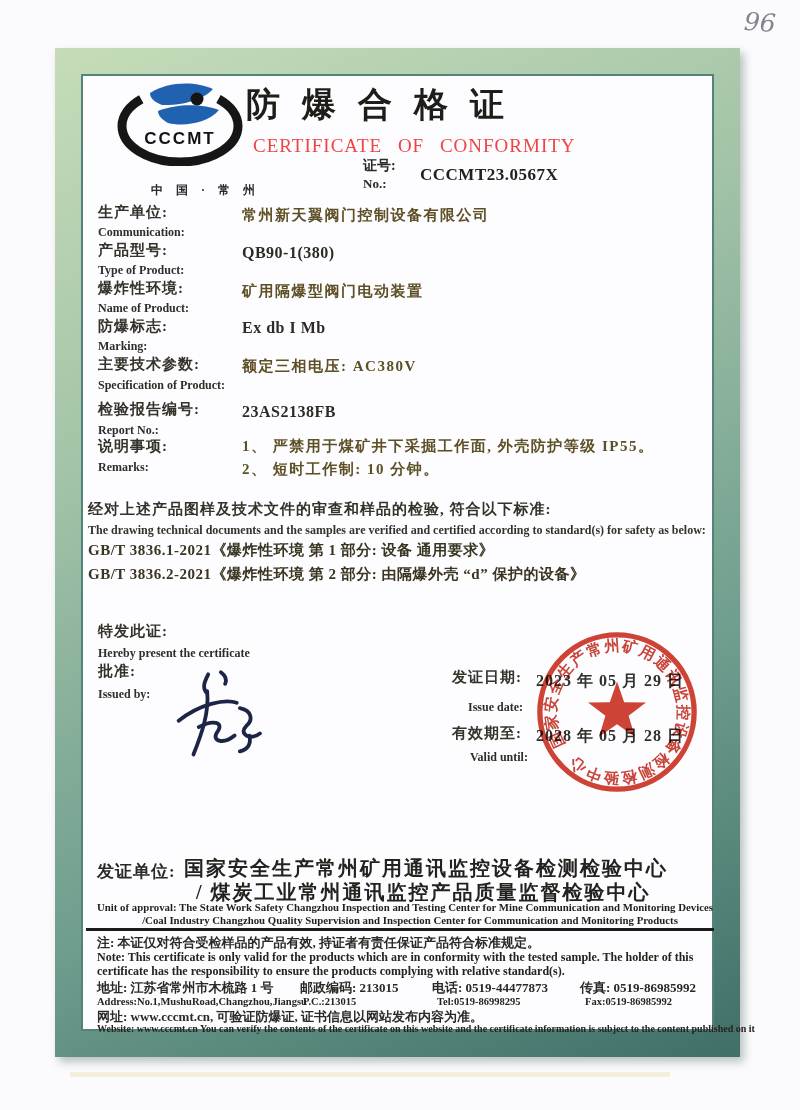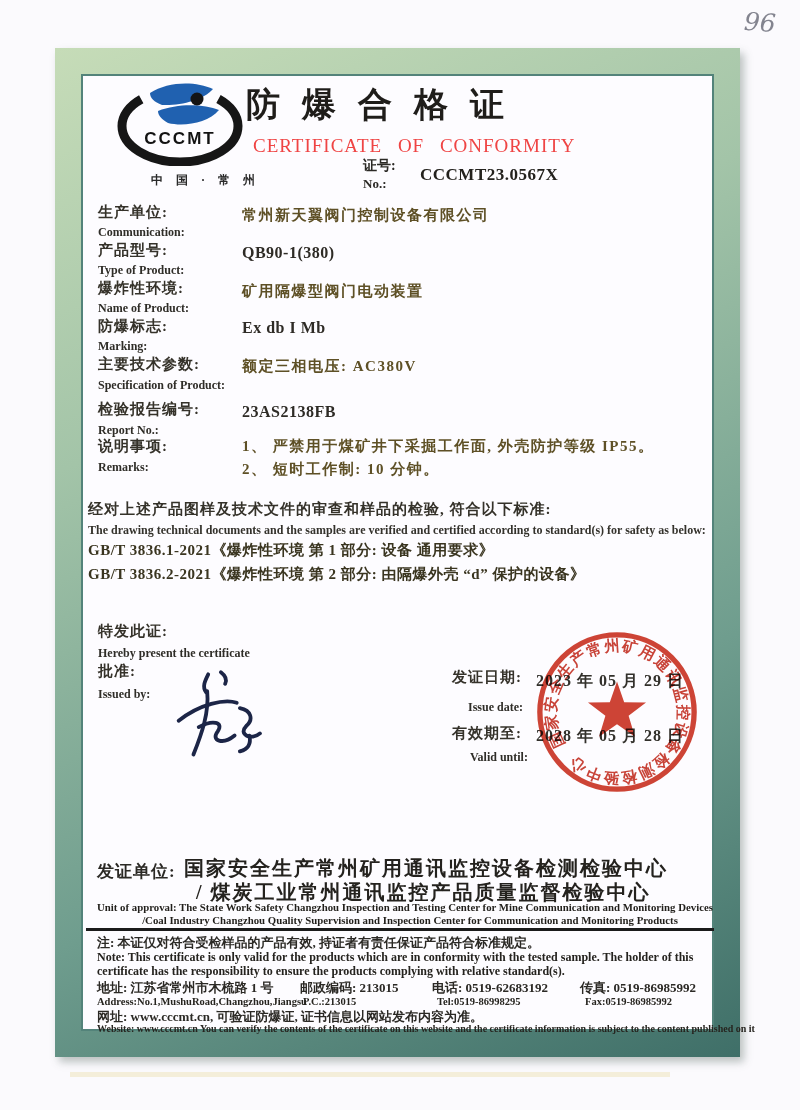--- a/index.html
+++ b/index.html
@@ -15,21 +15,21 @@
     background:linear-gradient(155deg,#c6dcb8 0%,#a3c4a8 32%,#6f9d8e 68%,#3f6f68 100%);
     box-shadow:4px 5px 8px rgba(70,90,80,.35);
   }
   .frame-inner{
     position:absolute;inset:26px;background:#fdfcff;border:2px solid #53837a;
   }
   .hand96{left:744px;top:8px;font-size:25px;color:#83848f;font-style:italic;
     transform:rotate(4deg);font-family:"DejaVu Serif",serif;}
   
   .logo{left:100px;top:80px;width:160px;text-align:right;}
-  .logo-sub{margin-top:2px;font-size:12px;font-weight:bold;letter-spacing:5px;color:#2a2a2a;}
+  .logo-sub{margin-top:12px;font-size:12px;font-weight:bold;letter-spacing:5px;color:#2a2a2a;}
   .title-cn{left:246px;top:82px;font-size:34px;font-weight:600;letter-spacing:22px;color:#1f1d1a;white-space:nowrap;}
   .title-en{left:253px;top:135px;font-size:19px;font-weight:normal;letter-spacing:1px;word-spacing:10px;color:#ef4444;white-space:nowrap;}
   .certno-cn{left:363px;top:157px;font-size:14px;font-weight:bold;}
   .certno-en{left:363px;top:176px;font-size:13px;font-weight:bold;}
   .certno-val{left:420px;top:165px;font-size:17px;font-weight:bold;letter-spacing:.5px;color:#23211d;}
   
   .lblcn{left:98px;font-size:15px;font-weight:bold;color:#35322a;letter-spacing:1px;white-space:nowrap;}
   .lblen{left:98px;font-size:12px;font-weight:bold;color:#2f2d28;white-space:nowrap;}
   .val{left:242px;font-size:15px;white-space:nowrap;}
   .val-cn{color:#5e5026;font-weight:bold;letter-spacing:1.5px;}
@@ -163,21 +163,21 @@
   <div class="abs appr-e1">Unit of approval: The State Work Safety Changzhou Inspection and Testing Center for Mine Communication and Monitoring Devices</div>
   <div class="abs appr-e2">/Coal Industry Changzhou Quality Supervision and Inspection Center for Communication and Monitoring Products</div>
 
   <div class="abs rule"></div>
 
   <div class="abs note-cn">注: 本证仅对符合受检样品的产品有效, 持证者有责任保证产品符合标准规定。</div>
   <div class="abs note-en">Note: This certificate is only valid for the products which are in conformity with the tested sample. The holder of this certificate has the responsibility to ensure the products complying with relative standard(s).</div>
 
   <div class="abs addr" style="left:97px;top:979px">地址: 江苏省常州市木梳路 1 号</div>
   <div class="abs addr" style="left:300px;top:979px">邮政编码: 213015</div>
-  <div class="abs addr" style="left:432px;top:979px">电话: 0519-62683192</div>
+  <div class="abs addr" style="left:432px;top:979px">电话: 0519-44477873</div>
   <div class="abs addr" style="left:580px;top:979px">传真: 0519-86985992</div>
 
   <div class="abs addr-en" style="left:97px;top:996px">Address:No.1,MushuRoad,Changzhou,Jiangsu</div>
   <div class="abs addr-en" style="left:303px;top:996px">P.C.:213015</div>
   <div class="abs addr-en" style="left:437px;top:996px">Tel:0519-86998295</div>
   <div class="abs addr-en" style="left:585px;top:996px">Fax:0519-86985992</div>
 
   <div class="abs web-cn">网址: www.cccmt.cn, 可验证防爆证, 证书信息以网站发布内容为准。</div>
   <div class="abs web-en">Website: www.cccmt.cn  You can verify the contents of the certificate on this website and the certificate information is subject to the content published on it</div>
 

